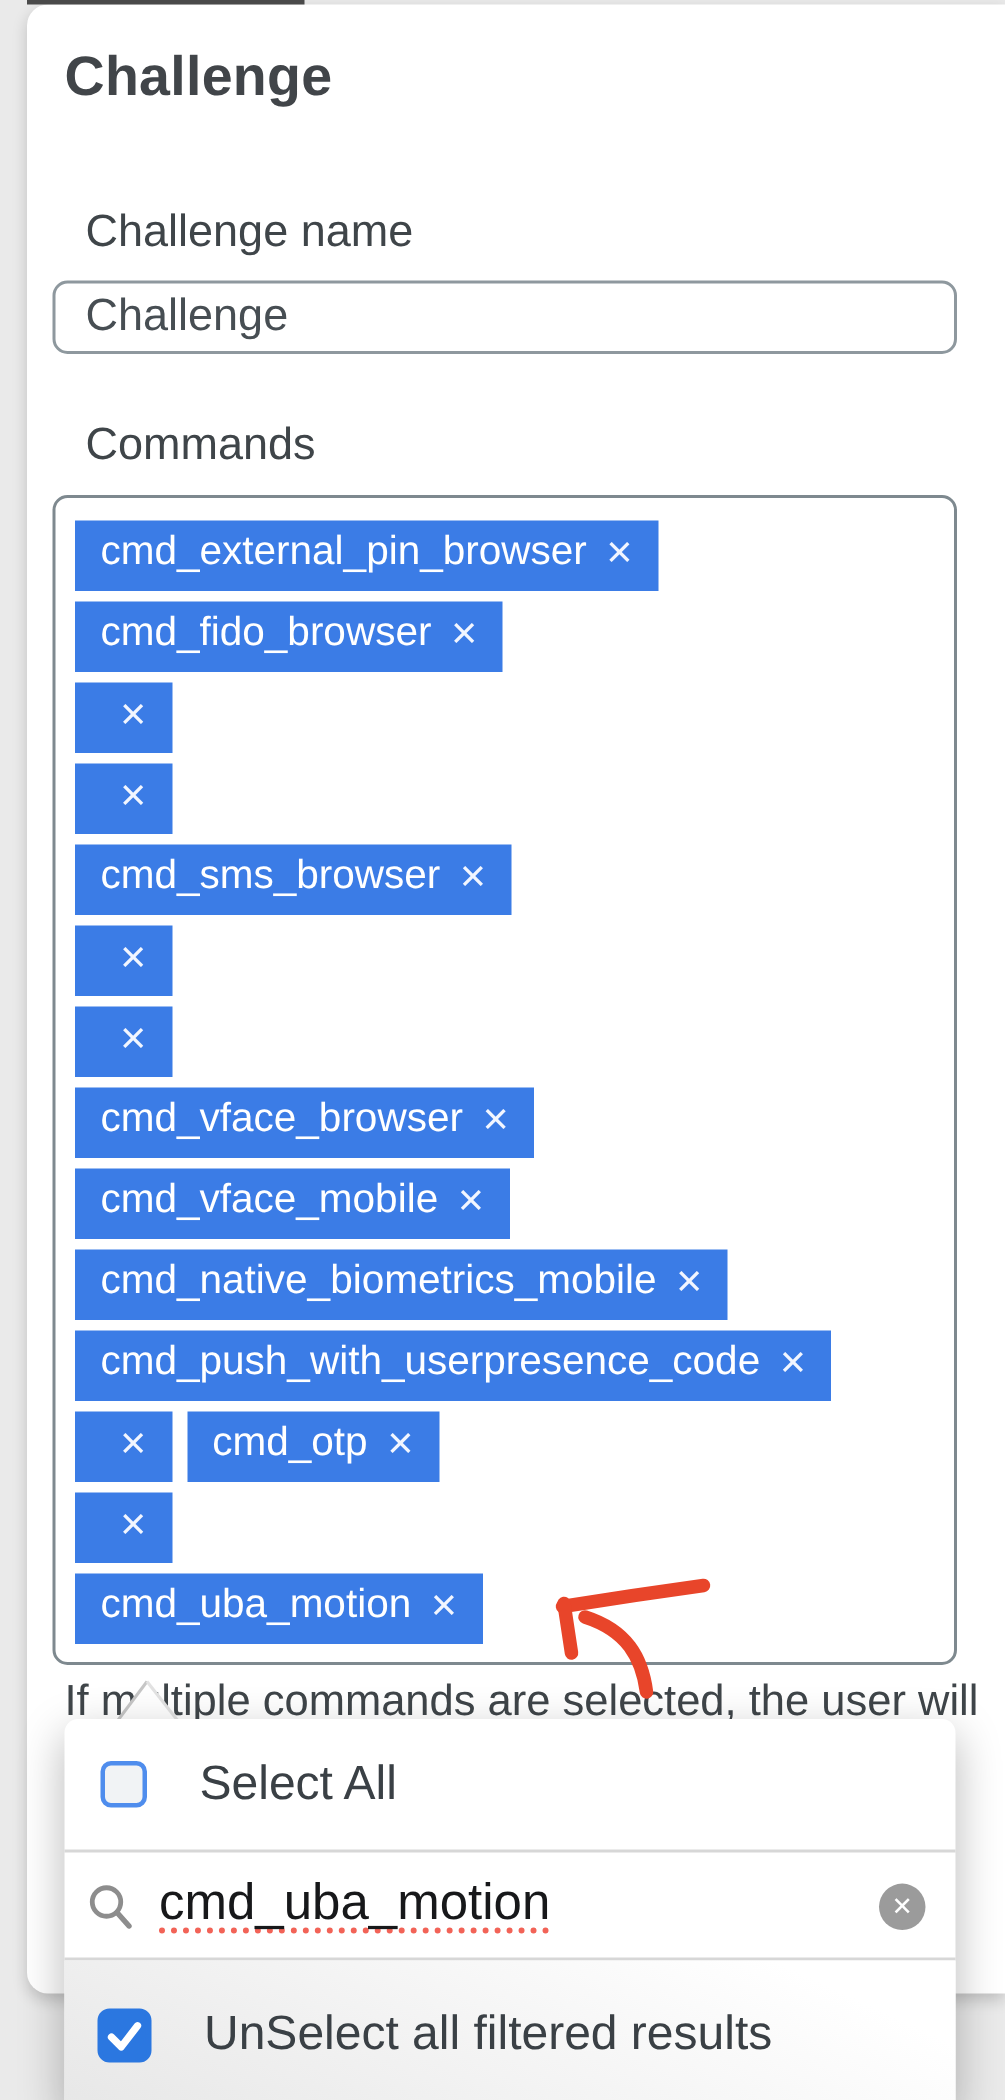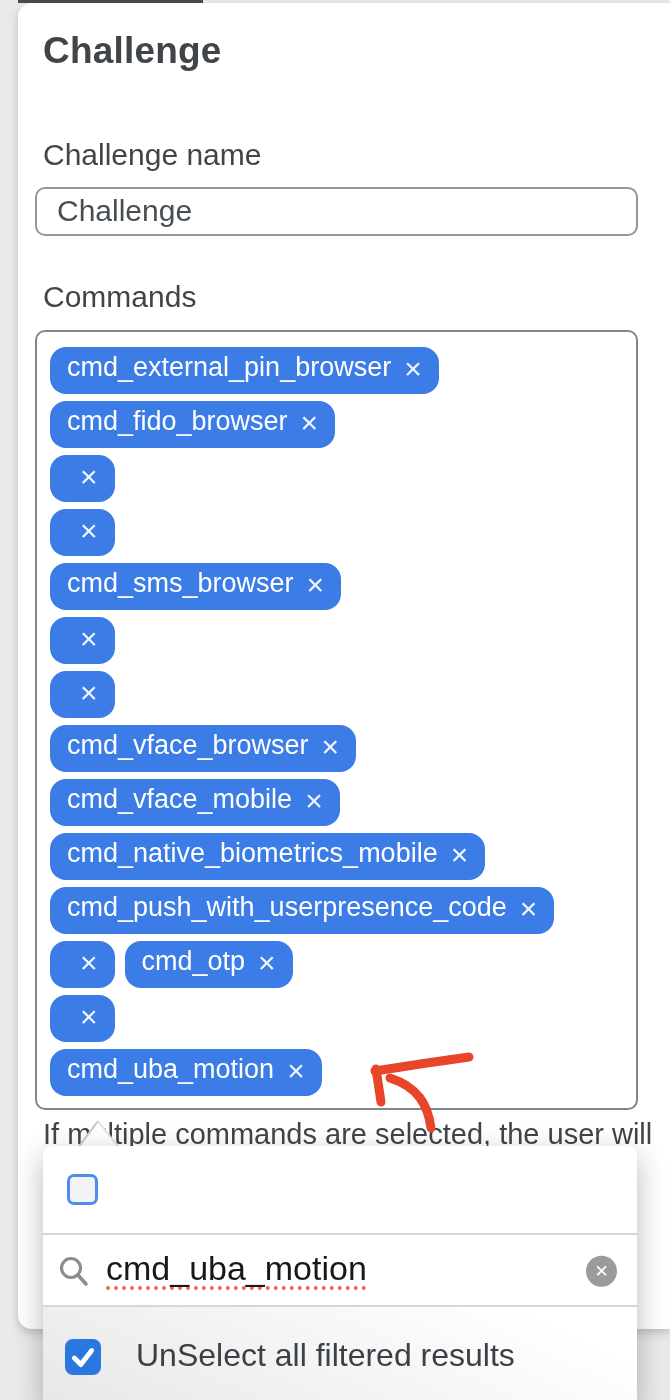--- a/index.html
+++ b/index.html
@@ -19,39 +19,39 @@
   }
   .top-dark-bar {
     position:absolute; left:18px; top:0; width:185px; height:3px;
     background:#4a4a4a; z-index:4;
   }
   .page-title {
     position:absolute; left:43px; top:30px;
     font-size:37px; font-weight:700; color:#414549; letter-spacing:.2px;
   }
   .field-label {
-    position:absolute; left:43px;
+    position:absolute; left:57px;
     font-size:30px; color:#3f4549;
   }
   .name-input {
     position:absolute; left:35px; top:187px; width:603px; height:49px;
     border:2px solid #8e989e; border-radius:10px; background:#fff;
     font-family:"Liberation Sans", sans-serif;
     font-size:30px; color:#474e53; padding:0 0 2px 20px; outline:none;
   }
   .commands-box {
     position:absolute; left:35px; top:330px; width:603px; height:780px;
     border:2px solid #7e898f; border-radius:10px; background:#fff;
     padding:15px 12px 12px 13px;
     display:flex; flex-direction:column; gap:7px; overflow:hidden;
   }
   .chip-row { display:flex; gap:10px; }
   .chip {
     display:inline-flex; align-items:center; height:47px;
-    background:var(--chip, #3b7ce6); color:#fff; border-radius:16px;
+    background:var(--chip, #3b7ce6); color:#fff; border-radius:0;
     padding:0 17px 6px 17px; font-size:27px; white-space:nowrap; cursor:pointer;
   }
   .chip-x { margin-left:13px; font-size:30px; line-height:1; padding-top:3px; color:#f2f6ff; font-weight:400; }
   .help-text {
     position:absolute; left:43px; top:1118px; width:700px;
     font-size:29px; color:#3f4549; white-space:nowrap; z-index:1;
   }
 
   
   .caret-svg { position:absolute; left:0; top:0; z-index:2; pointer-events:none; }
@@ -203,20 +203,21 @@
     <line x1="77" y1="1149" x2="98" y2="1121" stroke="#c6c6c6" stroke-width="2"></line>
     <line x1="98" y1="1121" x2="120" y2="1149" stroke="#e2e2e2" stroke-width="2"></line>
   </svg>
 
   <div class="dropdown">
 
     <div class="dd-row dd-row-selectall">
       <div class="checkbox" id="cb-selectall">
         
       </div>
+      <div class="dd-label">Select All</div>
     </div>
 
     <div class="dd-divider"></div>
 
     <div class="dd-row dd-row-search">
       <div class="search-icon-wrap">
         <svg width="32" height="36" viewBox="0 0 32 36">
           <circle cx="13" cy="13" r="9.5" fill="none" stroke="#8d8d8d" stroke-width="3.2"></circle>
           <line x1="20" y1="20" x2="28" y2="29" stroke="#8d8d8d" stroke-width="3.6" stroke-linecap="round"></line>
         </svg>

